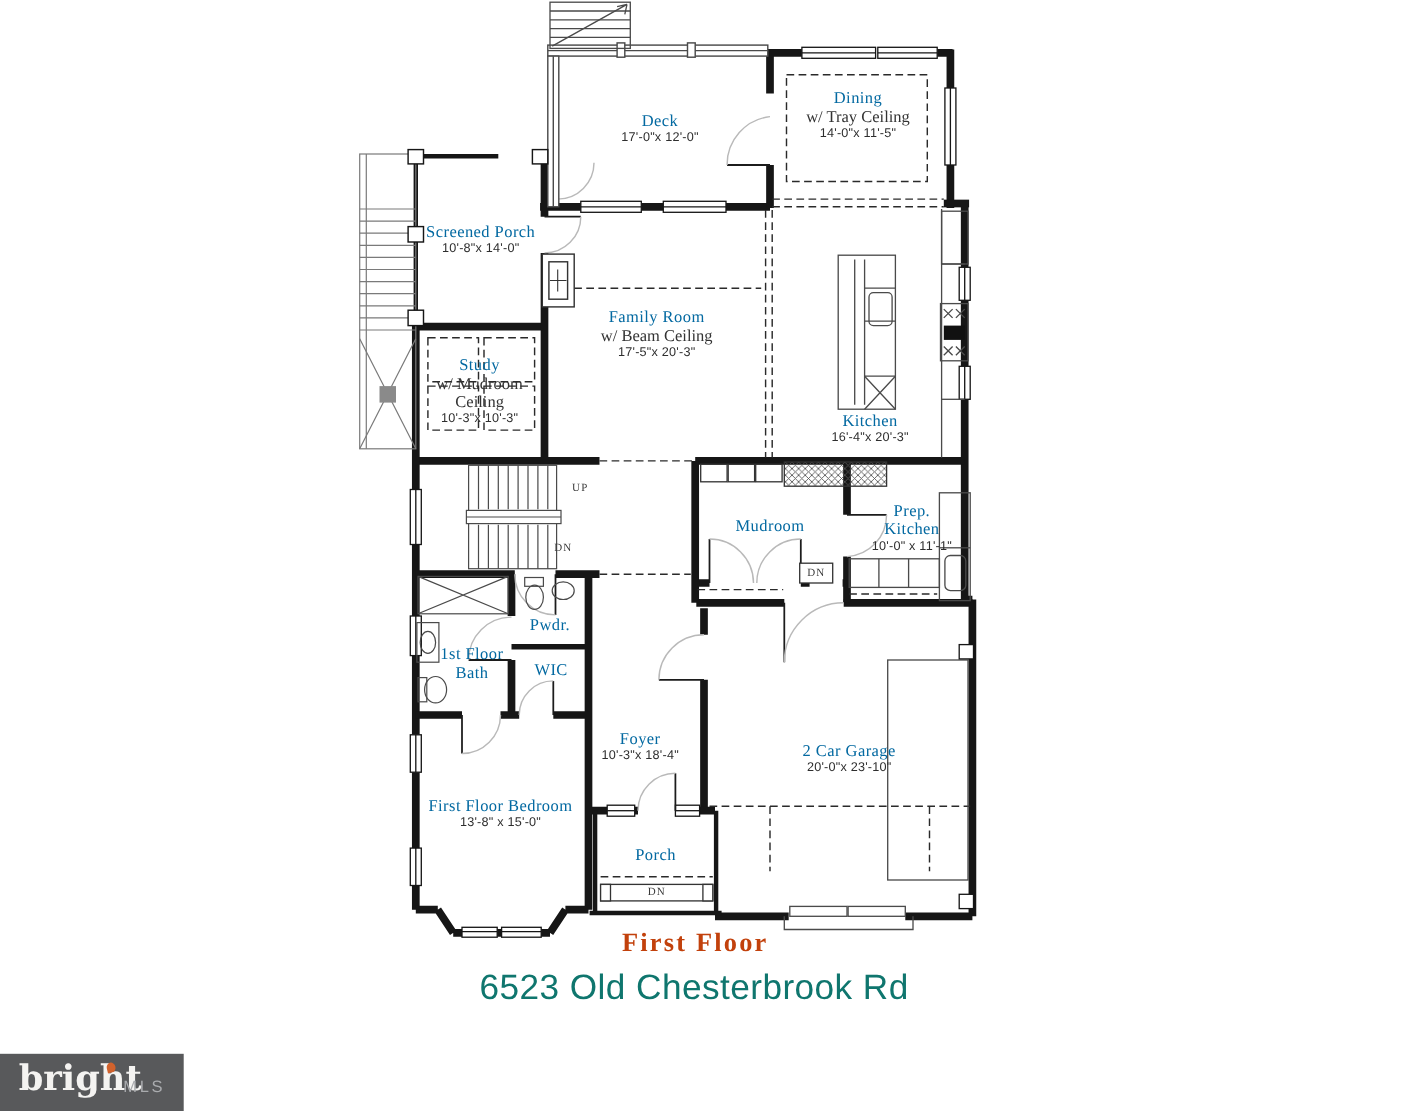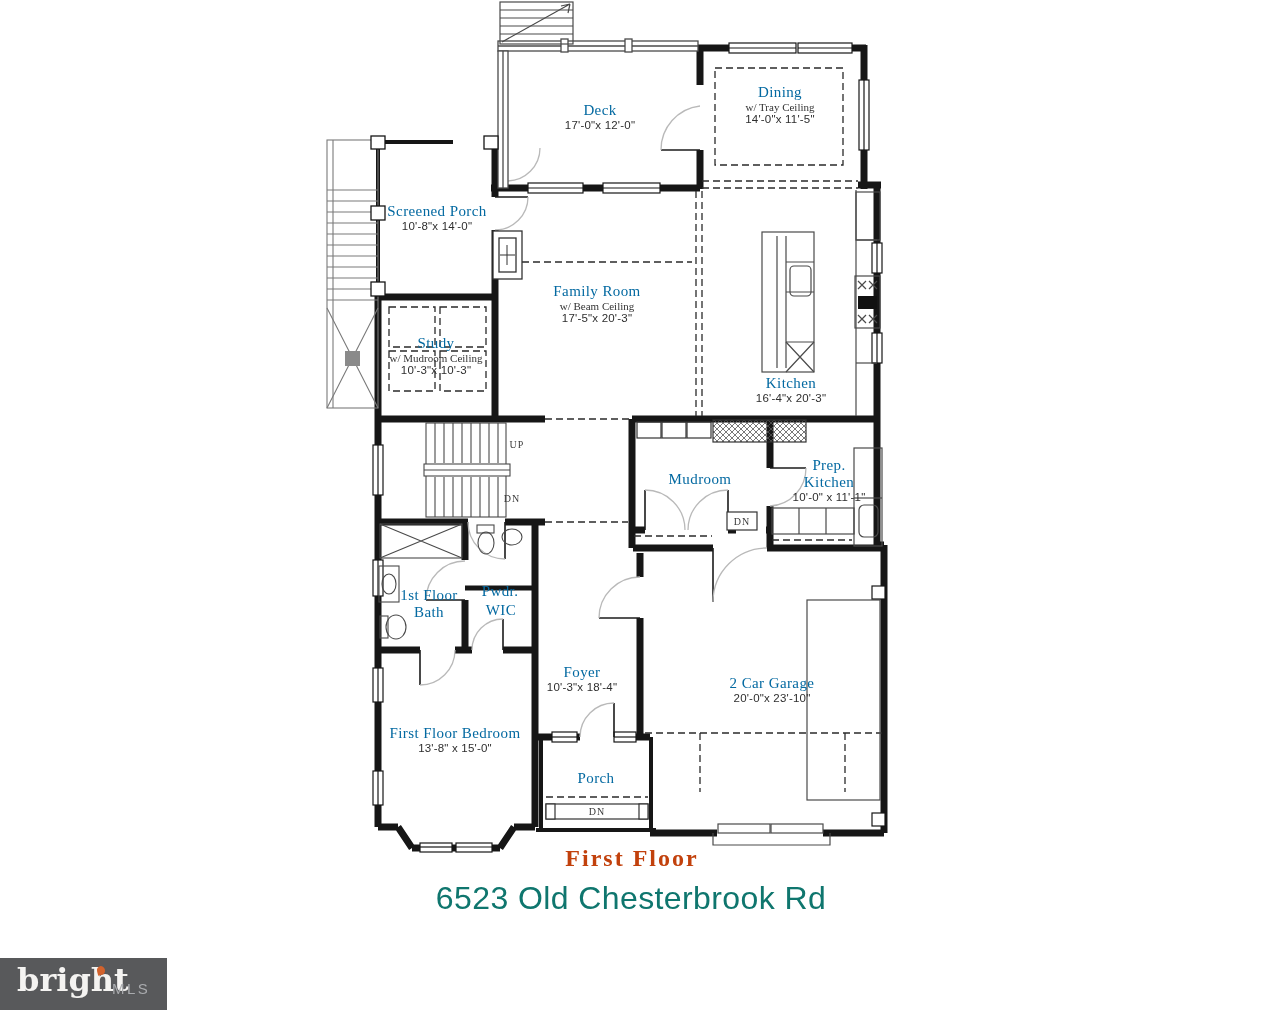--- a/index.html
+++ b/index.html
@@ -2,21 +2,21 @@
 <html><head>
 <meta charset="utf-8">
 <style>
   html,body{margin:0;padding:0;background:#fff;}
   .canvas{position:relative;width:1286px;height:1010px;background:#ffffff;overflow:hidden;
           font-family:"Liberation Serif",serif;}
   svg.plan{position:absolute;left:0;top:0;}
   
   .room{position:absolute;transform:translate(-50%,-50%);text-align:center;color:#222;line-height:1.12;}
   .room-name{font-family:"Liberation Serif",serif;font-size:15px;letter-spacing:.4px;color:#0369a1;}
-  .room-sub{font-family:"Liberation Serif",serif;font-size:11px;color:#333;}
+  .room-sub{font-family:"Liberation Serif",serif;font-size:15px;color:#333;}
   .room-dims{font-family:"Liberation Sans",sans-serif;font-size:11.5px;color:#2e2e2e;letter-spacing:.2px;}
   .stair-label{position:absolute;transform:translate(-50%,-50%);font-family:"Liberation Serif",serif;
                font-size:10px;color:#3a3a3a;letter-spacing:1px;text-align:center;}
   
   .floor-title{position:absolute;left:632px;top:858px;transform:translate(-50%,-50%);
                font-family:"Liberation Serif",serif;font-weight:600;font-size:24px;
                letter-spacing:2px;color:#c2410c;white-space:nowrap;}
   .address-title{position:absolute;left:631px;top:898px;transform:translate(-50%,-50%);
                font-family:"Liberation Sans",sans-serif;font-size:32px;color:#0f766e;
                letter-spacing:.4px;white-space:nowrap;}
@@ -287,21 +287,21 @@
     <div class="room-name">Kitchen</div>
     <div class="room-dims">16'-4"x 20'-3"</div>
   </div>
   <div class="room" style="left:700px;top:479px;width:110px;">
     <div class="room-name">Mudroom</div>
   </div>
   <div class="room" style="left:829px;top:480px;width:86px;">
     <div class="room-name">Prep. Kitchen</div>
     <div class="room-dims">10'-0" x 11'-1"</div>
   </div>
-  <div class="room" style="left:500px;top:591px;width:70px;">
+  <div class="room" style="left:500px;top:569px;width:70px;">
     <div class="room-name">Pwdr.</div>
   </div>
   <div class="room" style="left:429px;top:604px;width:78px;">
     <div class="room-name">1st Floor Bath</div>
   </div>
   <div class="room" style="left:501px;top:610px;width:60px;">
     <div class="room-name">WIC</div>
   </div>
   <div class="room" style="left:582px;top:636px;width:110px;margin-top:43px;">
     <div class="room-name">Foyer</div>
@@ -312,21 +312,21 @@
     <div class="room-dims">13'-8" x 15'-0"</div>
   </div>
   <div class="room" style="left:772px;top:690px;width:160px;">
     <div class="room-name">2 Car Garage</div>
     <div class="room-dims">20'-0"x 23'-10"</div>
   </div>
   <div class="room" style="left:596px;top:778px;width:90px;">
     <div class="room-name">Porch</div>
   </div>
 
-  <div class="stair-label" style="left:517px;top:444px;">UP</div>
+  <div class="stair-label" style="left:517px;top:444px;padding-left:21px;">UP</div>
   <div class="stair-label" style="left:512px;top:498px;">DN</div>
   <div class="stair-label" style="left:742px;top:521px;">DN</div>
   <div class="stair-label" style="left:597px;top:811px;">DN</div>
 
   <div class="floor-title">First Floor</div>
   <div class="address-title">6523 Old Chesterbrook Rd</div>
 
   <div class="logo">
     <span class="logo-bright">bright</span>
     <span class="logo-flame"></span>

